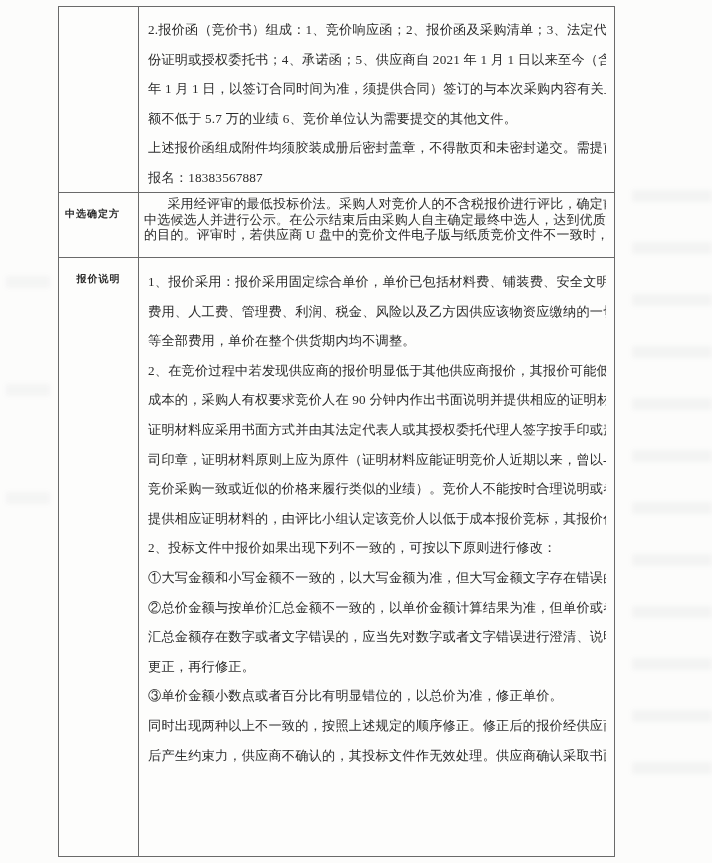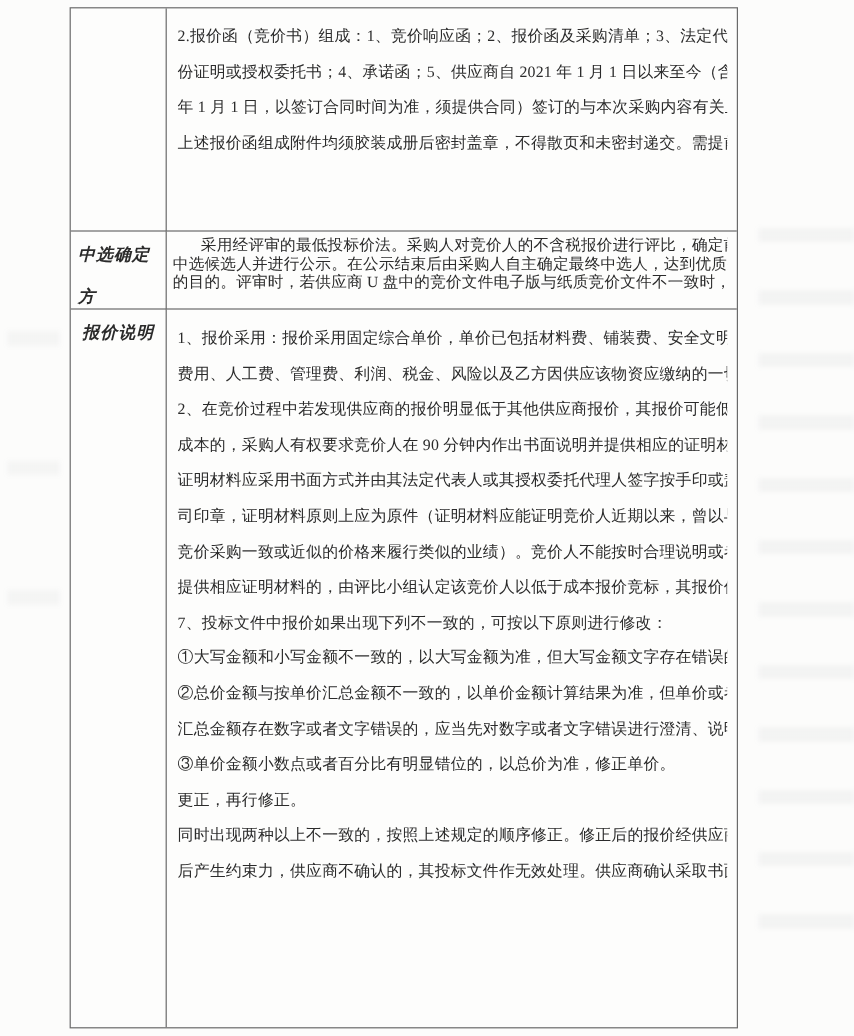--- a/index.html
+++ b/index.html
@@ -32,24 +32,23 @@
     grid-template-columns: 80px 1fr;
     grid-template-rows: 186px 65px 1fr;
     background: #fdfdfc;
   }
   .cell {
     box-sizing: border-box;
     overflow: hidden;
   }
   .label-cell {
     border-right: 1px solid #6a6a6a;
-    font-size: 14px;
+    font-size: 10px;
     font-weight: bold;
     letter-spacing: 1px;
-    font-style: italic;
   }
   .r1 { border-bottom: 1px solid #6a6a6a; }
   .r2 { border-bottom: 1px solid #6a6a6a; }
 
   .content-cell {
     font-size: 13.2px;
     letter-spacing: 0.2px;
   }
   .content-cell .line {
     white-space: nowrap;
@@ -121,48 +120,51 @@
   <div class="artifact artifact-right"></div>
   <div class="artifact artifact-left"></div>
 
   <div class="doc-table">
 
     <div class="cell label-cell r1"></div>
     <div class="cell content-cell content-r1 r1">
         <div class="line">2.报价函（竞价书）组成：1、竞价响应函；2、报价函及采购清单；3、法定代表人身</div>
         <div class="line">份证明或授权委托书；4、承诺函；5、供应商自 2021 年 1 月 1 日以来至今（含  2021</div>
         <div class="line">年 1 月 1 日，以签订合同时间为准，须提供合同）签订的与本次采购内容有关且金</div>
+        <div class="line">额不低于 5.7 万的业绩 6、竞价单位认为需要提交的其他文件。</div>
         <div class="line">上述报价函组成附件均须胶装成册后密封盖章，不得散页和未密封递交。需提前电话</div>
+        <div class="line">报名：18383567887</div>
       </div>
 
     <div class="cell label-cell label-r2 r2">
         <div class="line">中选确定方</div>
       </div>
     <div class="cell content-cell content-r2 r2">
         <div class="line">采用经评审的最低投标价法。采购人对竞价人的不含税报价进行评比，确定前三名</div>
         <div class="line">中选候选人并进行公示。在公示结束后由采购人自主确定最终中选人，达到优质采购</div>
         <div class="line">的目的。评审时，若供应商 U 盘中的竞价文件电子版与纸质竞价文件不一致时，按照</div>
       </div>
 
     <div class="cell label-cell label-r3">
         <div class="line">报价说明</div>
       </div>
     <div class="cell content-cell content-r3">
         <div class="line">1、报价采用：报价采用固定综合单价，单价已包括材料费、铺装费、安全文明实施</div>
         <div class="line">费用、人工费、管理费、利润、税金、风险以及乙方因供应该物资应缴纳的一切税费</div>
+        <div class="line">等全部费用，单价在整个供货期内均不调整。</div>
         <div class="line">2、在竞价过程中若发现供应商的报价明显低于其他供应商报价，其报价可能低于其</div>
         <div class="line">成本的，采购人有权要求竞价人在 90 分钟内作出书面说明并提供相应的证明材料，</div>
         <div class="line">证明材料应采用书面方式并由其法定代表人或其授权委托代理人签字按手印或盖公</div>
         <div class="line">司印章，证明材料原则上应为原件（证明材料应能证明竞价人近期以来，曾以与本次</div>
         <div class="line">竞价采购一致或近似的价格来履行类似的业绩）。竞价人不能按时合理说明或者不能</div>
         <div class="line">提供相应证明材料的，由评比小组认定该竞价人以低于成本报价竞标，其报价作无效</div>
-        <div class="line">7、投标文件中报价如果出现下列不一致的，可按以下原则进行修改：</div>
+        <div class="line">2、投标文件中报价如果出现下列不一致的，可按以下原则进行修改：</div>
         <div class="line">①大写金额和小写金额不一致的，以大写金额为准，但大写金额文字存在错误的，应</div>
         <div class="line">②总价金额与按单价汇总金额不一致的，以单价金额计算结果为准，但单价或者单价</div>
         <div class="line">汇总金额存在数字或者文字错误的，应当先对数字或者文字错误进行澄清、说明或者</div>
+        <div class="line">更正，再行修正。</div>
         <div class="line">③单价金额小数点或者百分比有明显错位的，以总价为准，修正单价。</div>
-        <div class="line">更正，再行修正。</div>
         <div class="line">同时出现两种以上不一致的，按照上述规定的顺序修正。修正后的报价经供应商确认</div>
         <div class="line">后产生约束力，供应商不确认的，其投标文件作无效处理。供应商确认采取书面且加</div>
       </div>
 
   </div>
 </div>
 
 </body></html>

